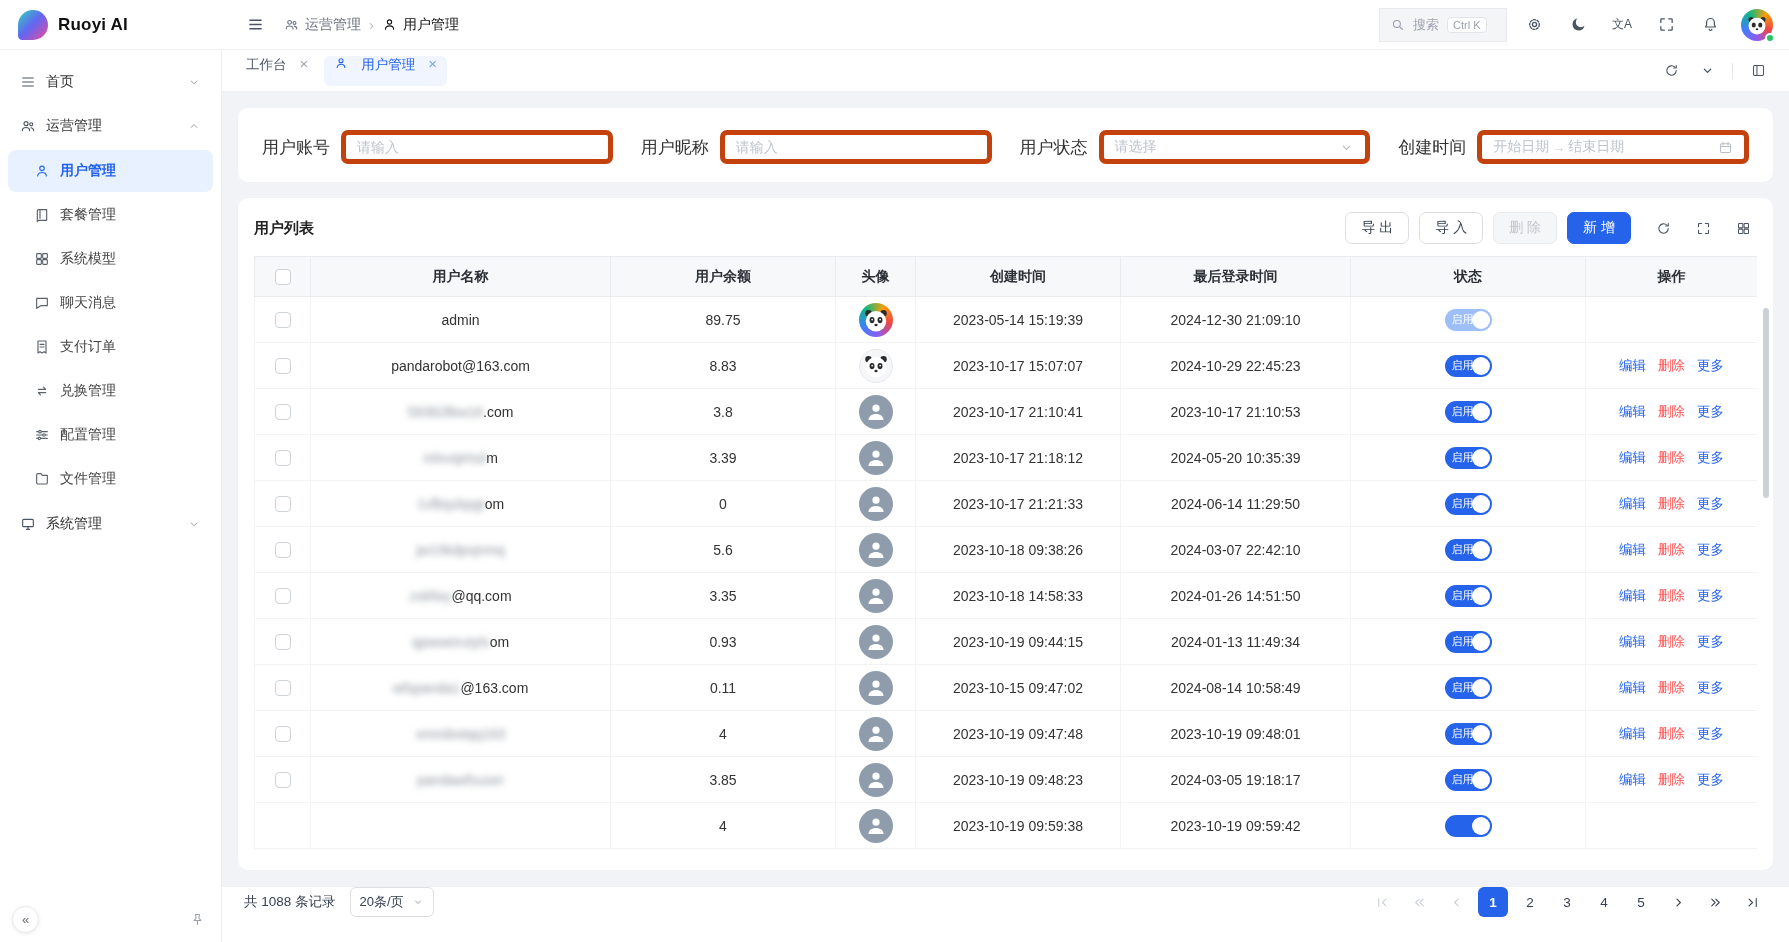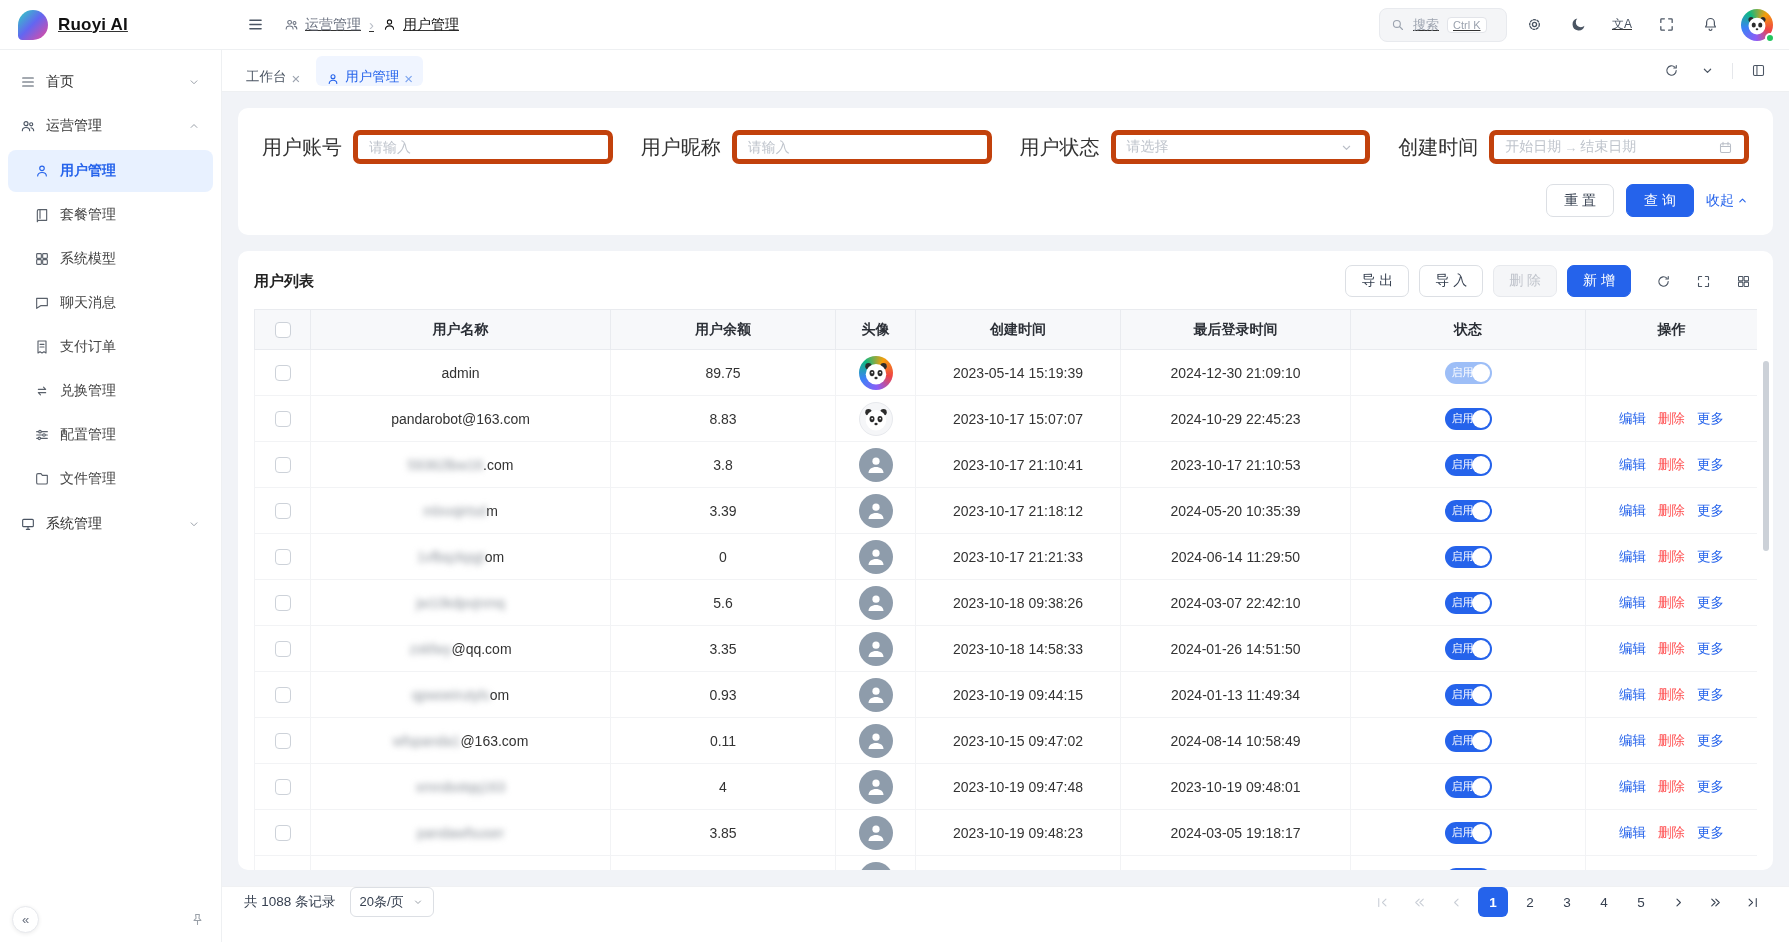--- a/index.html
+++ b/index.html
@@ -8,35 +8,35 @@
     width: 1789px; height: 942px;
     font-family: "Liberation Sans", "DejaVu Sans", sans-serif;
     font-size: 14px; color: #333; background: #f1f3f7; position: relative;
   }
   .ic { width: 17px; height: 17px; flex: none; }
   .ic.sm { width: 15px; height: 15px; }
   .spacer { flex: 1; }
 
   
   .topbar { position: absolute; left: 0; top: 0; right: 0; height: 50px; background: #fff;
-    border-bottom: 1px solid #eef0f2; display: flex; z-index: 5; text-decoration: underline; }
+    border-bottom: 1px solid #eef0f2; display: flex; z-index: 5; }
   .logo-area { width: 222px; flex: none; display: flex; align-items: center; gap: 10px; padding-left: 18px; cursor: pointer; }
   .logo-mark { width: 30px; height: 30px; border-radius: 50% 50% 50% 14%;
     background: linear-gradient(135deg,#2dd4bf 0%,#6366f1 48%,#ec4899 100%); }
   .logo-text { font-size: 17px; font-weight: 700; color: #111; letter-spacing: .2px; }
   .header-main { flex: 1; display: flex; align-items: center; gap: 10px; padding: 0 16px; }
   .icon-btn { width: 34px; height: 34px; display: inline-flex; align-items: center; justify-content: center;
     background: none; border: none; color: #4b5563; border-radius: 8px; cursor: pointer; }
   .ic-text { font-size: 12px; color: #4b5563; white-space: nowrap; }
   .breadcrumb { display: flex; align-items: center; gap: 8px; font-size: 14px; color: #6b7280; margin-left: 2px; }
   .bc-item { display: inline-flex; align-items: center; gap: 6px; cursor: pointer; }
   .bc-current { color: #111; cursor: default; }
   .bc-sep { color: #b9bec7; font-size: 15px; }
   .search-box { display: flex; align-items: center; gap: 8px; background: #f4f5f7; border: 1px solid #e8eaee;
-    border-radius: 8px; height: 34px; padding: 0 10px; color: #9ca3af; font-size: 13px; min-width: 128px; cursor: pointer; }
+    border-radius: 0; height: 34px; padding: 0 10px; color: #9ca3af; font-size: 13px; min-width: 128px; cursor: pointer; }
   kbd { border: 1px solid #e2e4e9; background: #fff; border-radius: 4px; padding: 1px 5px; font-size: 11px;
     color: #9ca3af; font-family: inherit; }
   .avatar-sm { width: 32px; height: 32px; border-radius: 50%; position: relative; margin-left: 4px; cursor: pointer;
     background: conic-gradient(from 40deg,#f59e0b,#ef4444,#8b5cf6,#3b82f6,#10b981,#f59e0b); display:flex; align-items:center; justify-content:center; }
   .avatar-sm svg { width: 26px; height: 26px; }
   .status-dot { position: absolute; right: -2px; bottom: -2px; width: 10px; height: 10px; border-radius: 50%;
     background: #22c55e; border: 2px solid #fff; }
 
   
   .sidebar { position: absolute; left: 0; top: 50px; bottom: 0; width: 222px; background: #fff;
@@ -56,37 +56,37 @@
   .collapse-btn { width: 27px; height: 27px; border-radius: 50%; border: 1px solid #e7e9ed; background: #fff;
     color: #6b7280; font-size: 13px; cursor: pointer; box-shadow: 0 1px 4px rgba(0,0,0,.08);
     display: flex; align-items: center; justify-content: center; font-family: inherit; }
   .pin-btn { background: none; border: none; color: #9aa0a8; cursor: pointer; width: 24px; height: 24px;
     display: flex; align-items: center; justify-content: center; }
 
   
   .main { position: absolute; left: 222px; top: 50px; right: 0; bottom: 0; display: flex; flex-direction: column; }
   .tabbar { height: 42px; flex: none; background: #fff; border-bottom: 1px solid #eef0f2; display: flex;
     align-items: center; gap: 6px; padding: 0 14px; }
-  .tab { display: inline-flex; align-items: flex-end; gap: 5px; height: 30px; padding: 0 10px; border-radius: 6px;
+  .tab { display: inline-flex; align-items: flex-start; gap: 13px; height: 30px; padding: 0 10px; border-radius: 6px;
     font-size: 13.5px; color: #4b5563; cursor: pointer; }
   .tab .ic { width: 14px; height: 14px; }
   .tab-close { color: #9ca3af; font-size: 15px; line-height: 1; cursor: pointer; }
   .tab.active { color: #2563eb; background: #f0f5ff; }
   .tab.active .tab-close { color: #7ba3ef; }
   .tabbar-right { margin-left: auto; display: flex; align-items: center; gap: 2px; color: #4b5563; }
   .vdiv { width: 1px; height: 16px; background: #e5e7eb; margin: 0 6px; }
 
   .content { flex: 1; background: #f1f3f7; padding: 16px; display: flex; flex-direction: column; gap: 16px; overflow: hidden; }
   .card { background: #fff; border-radius: 10px; }
 
   
   .filter-card { flex: none; padding: 22px 24px 18px; }
   .filter-row { display: flex; gap: 28px; }
   .f-field { display: flex; align-items: center; gap: 11px; flex: 1; min-width: 0; }
-  .f-field > label { font-size: 20px; color: #333; white-space: nowrap; }
+  .f-field > label { font-size: 17px; color: #333; white-space: nowrap; }
   .f-input, .f-select, .f-date { flex: 1; height: 34px; border: 5px solid #c2410c; border-radius: 7px;
     background: #fff; font-size: 14px; min-width: 0; }
   .f-input { padding: 0 11px; color: #333; font-family: inherit; outline: none; }
   .f-input::placeholder { color: #bfc4cc; }
   .f-select { display: flex; align-items: center; justify-content: space-between; padding: 0 11px; color: #bfc4cc; cursor: pointer; }
   .f-select .ic, .f-date .cal { color: #b9bec7; }
   .f-date { display: flex; align-items: center; gap: 3px; padding: 0 11px; color: #bfc4cc; cursor: pointer; }
   .f-date .arrow { color: #c7ccd3; font-size: 13px; }
   .f-date .cal { margin-left: auto; width: 15px; height: 15px; }
   .filter-actions { display: flex; justify-content: flex-end; align-items: center; gap: 12px; margin-top: 20px; }
@@ -396,30 +396,20 @@
               <span>开始日期</span>
               <span class="arrow">→</span>
               <span>结束日期</span>
               <svg class="cal" viewBox="0 0 24 24" fill="none" stroke="currentColor" stroke-width="1.7" stroke-linecap="round">
                   <rect x="4" y="6" width="16" height="14" rx="2"></rect>
                   <path d="M8 3.5V8M16 3.5V8M4 10.5h16"></path>
                 </svg>
             </div>
           </div>
         </div>
-        <div class="filter-actions">
-          <button class="btn">重 置</button>
-          <button class="btn primary">查 询</button>
-          <a class="collapse-link">
-            <span>收起</span>
-            <svg class="ic" viewBox="0 0 24 24" fill="none" stroke="currentColor" stroke-width="2" stroke-linecap="round" stroke-linejoin="round">
-                <path d="M7 14.5l5-5 5 5"></path>
-              </svg>
-          </a>
-        </div>
       </section>
 
       <section class="card table-card">
         <div class="card-head">
           <h3>用户列表</h3>
           <div class="toolbar">
             <button class="btn">导 出</button>
             <button class="btn">导 入</button>
             <button class="btn disabled">删 除</button>
             <button class="btn primary">新 增</button>

